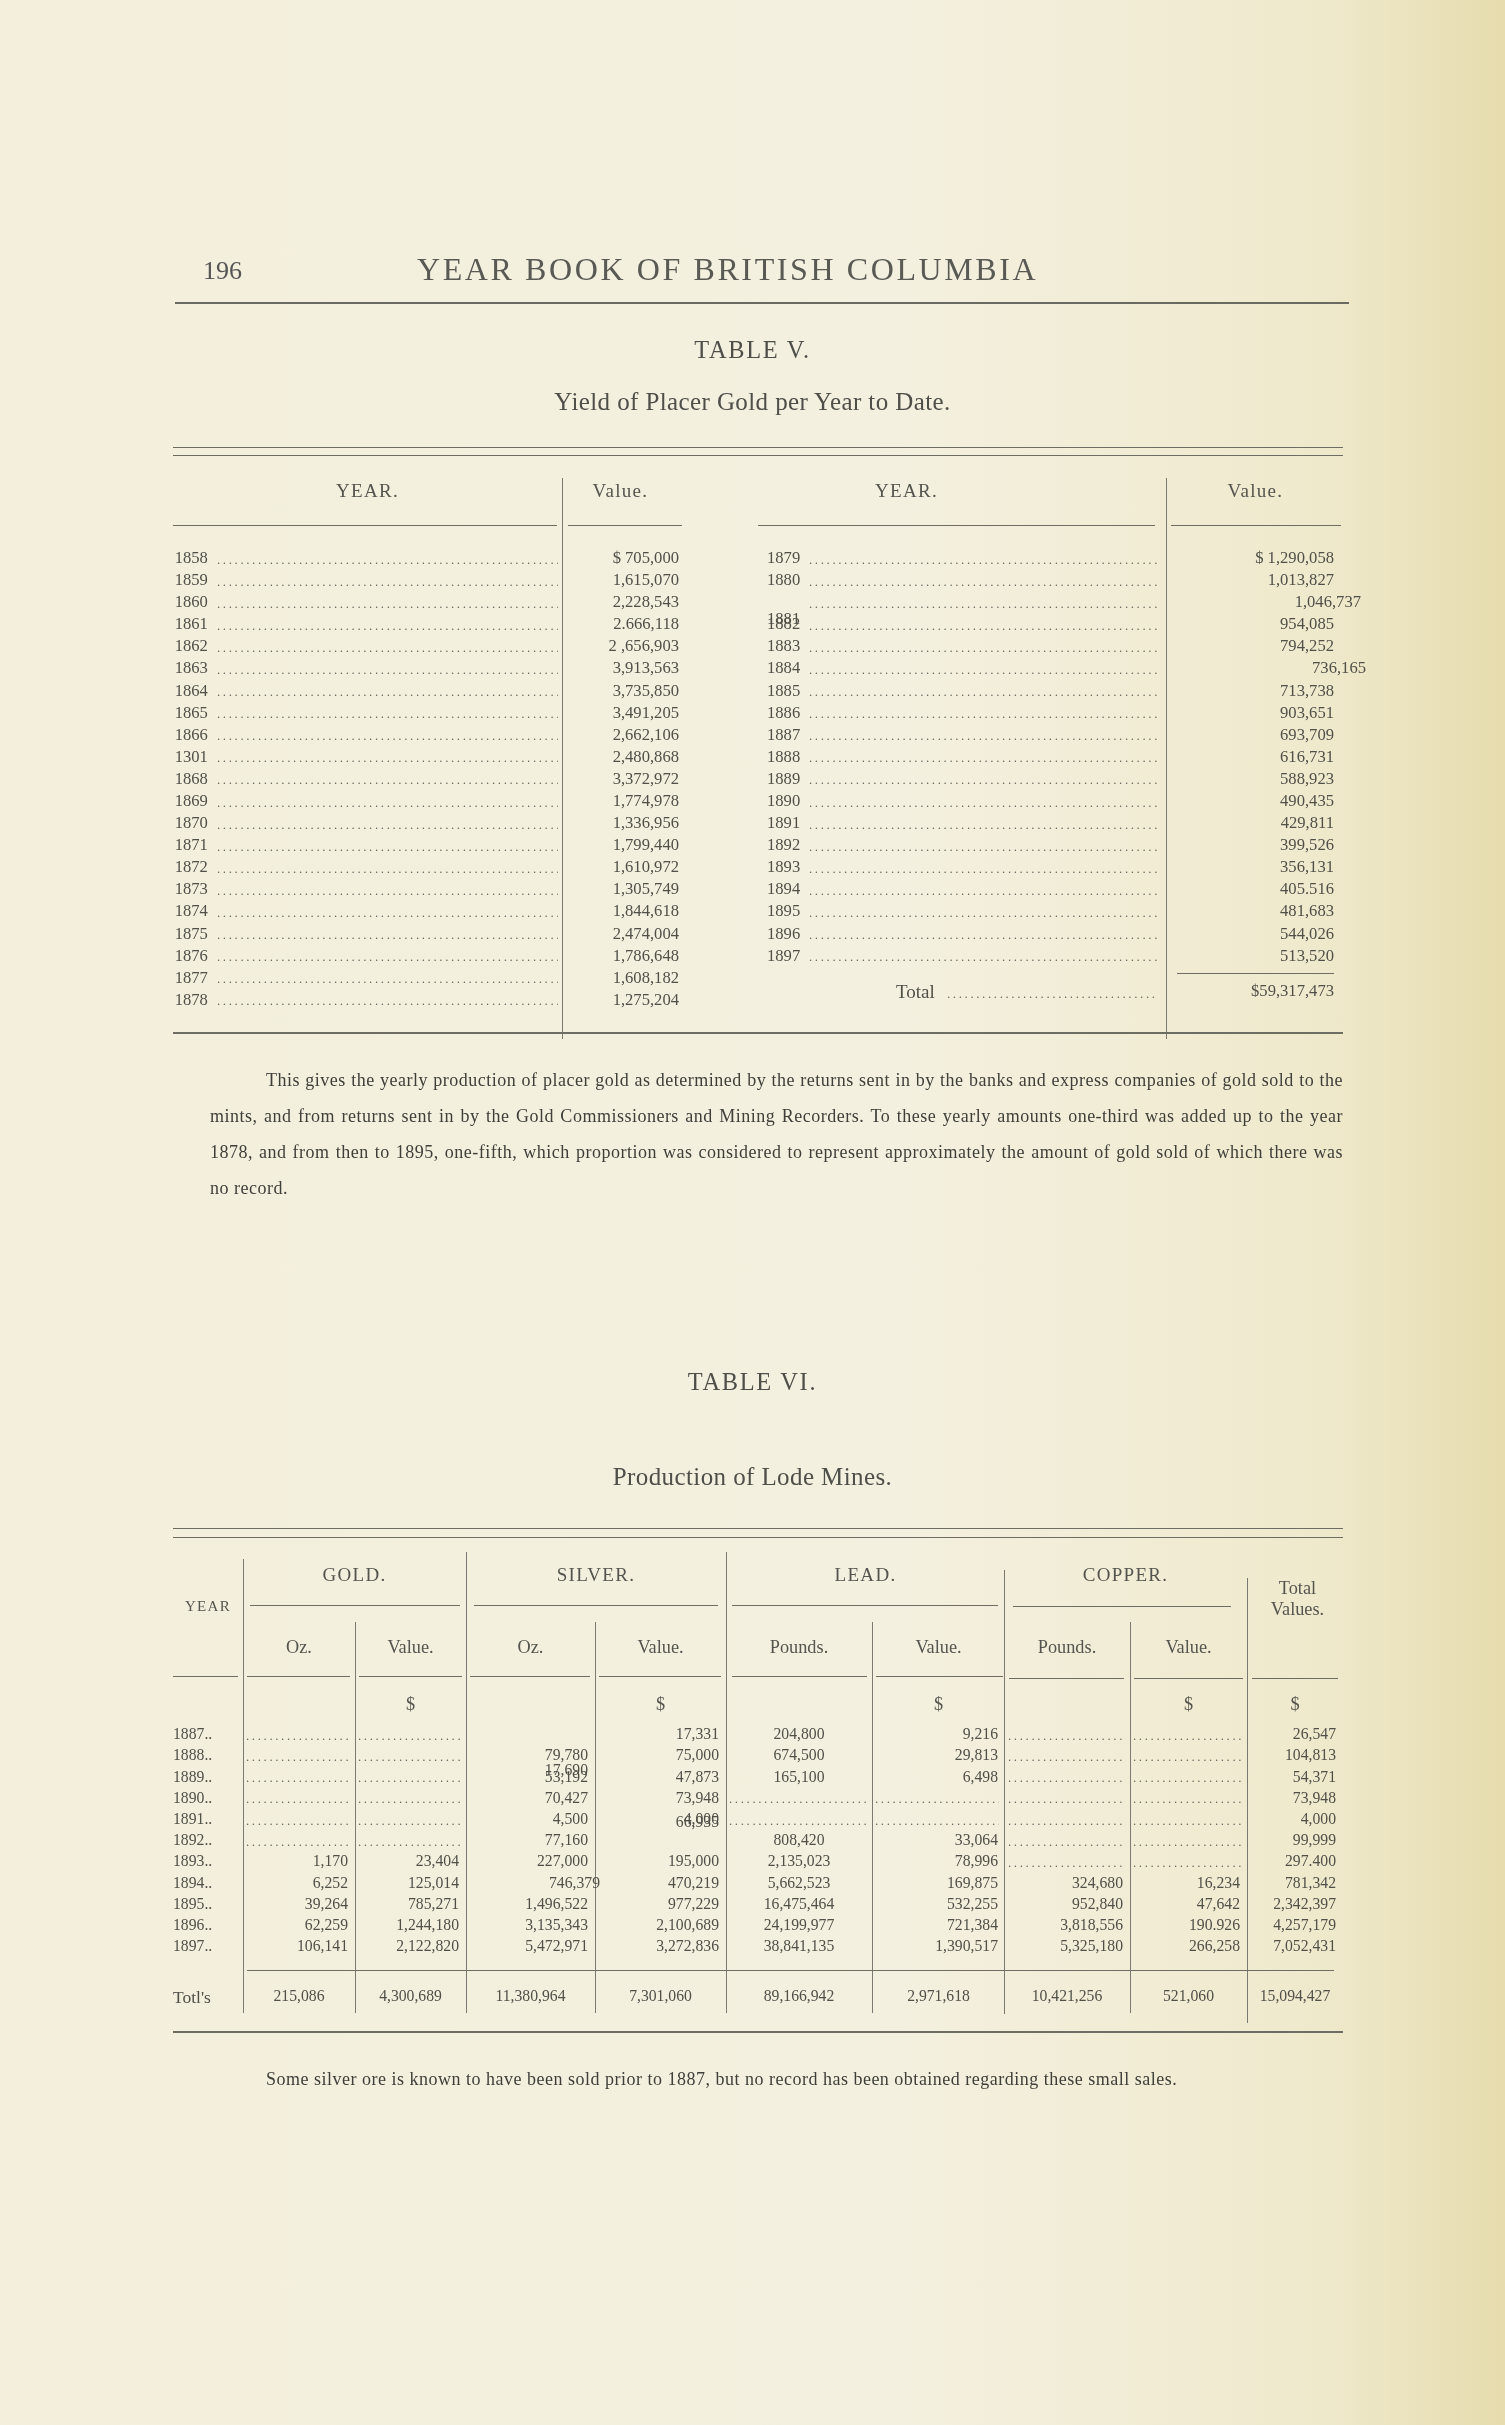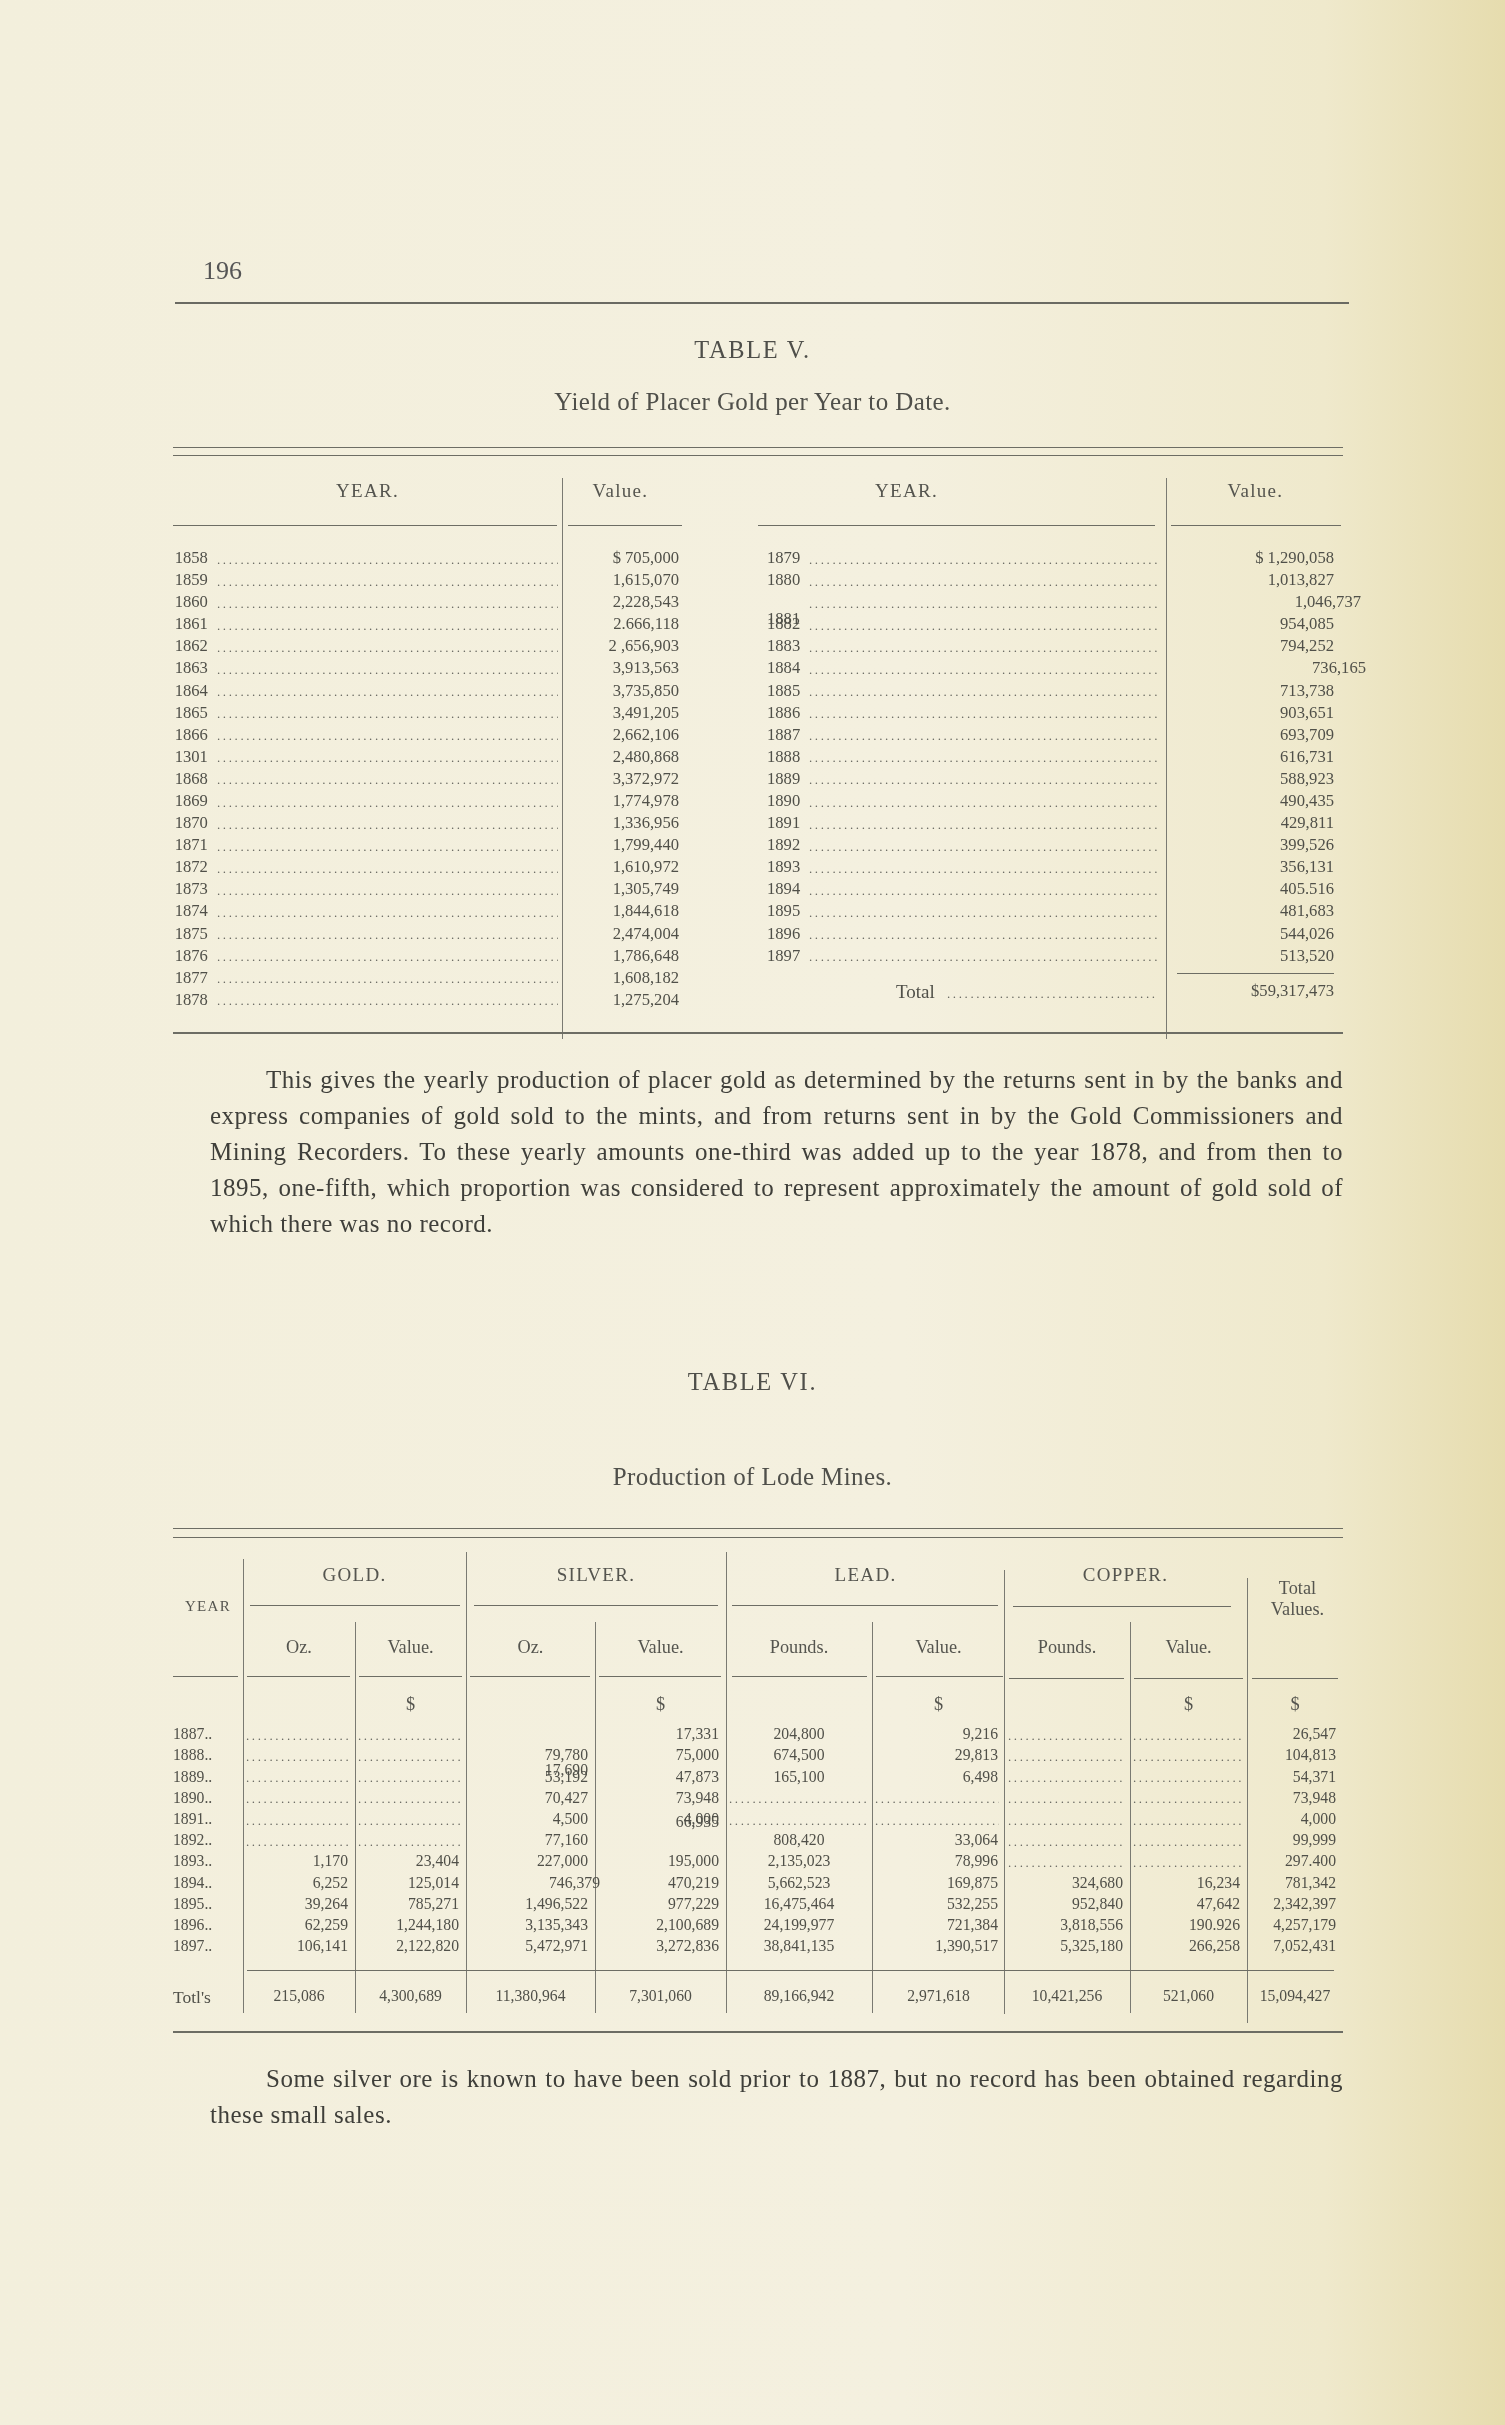--- a/index.html
+++ b/index.html
@@ -15,31 +15,32 @@
   .running-title { position:absolute; left:214px; top:0; font-size:32px; letter-spacing:2.6px; color:#5a5a55; }
   .head-rule { top:302px; left:175px; width:1174px; height:1.7px; background:#6a6a62; }
   .center-title { left:0; width:1505px; text-align:center; }
   .tbl-title { font-size:24.4px; letter-spacing:1.7px; color:#4f4f4a; }
   .tbl-sub { font-size:25px; color:#4f4f4a; letter-spacing:0.4px; }
   .rule { background:#6d6d64; height:1.7px; }
   .vline { background:#7a7a72; width:1.3px; }
   .hdr { font-size:19px; letter-spacing:1.3px; color:#55554f; text-align:center; }
   .cell { font-size:16.6px; color:#505049; white-space:nowrap; }
   .dotted { font-size:13px; color:#6a6a62; letter-spacing:2.6px; overflow:hidden; white-space:nowrap; }
-  .para { left:210px; width:1133px; font-size:25px; line-height:36px; color:#3f3f3a; text-align:justify; letter-spacing:0.5px; }
+  .para { left:210px; width:1133px; font-size:18px; line-height:36px; color:#3f3f3a; text-align:justify; letter-spacing:0.5px; }
   .para p { margin:0; text-indent:56px; }
   .num-r { text-align:right; }
   .t6 .cell { font-size:15.7px; }
   .t6hdr { font-size:18.3px; color:#55554f; text-align:center; }
 </style>
 </head>
 <body>
 
 <div class="abs running-head">
   <span class="page-num">196</span>
+  <span class="running-title">YEAR BOOK OF BRITISH COLUMBIA</span>
 </div>
 <div class="abs head-rule"></div>
 
 <div class="abs center-title tbl-title" style="top:336px;">TABLE V.</div>
 <div class="abs center-title tbl-sub" style="top:388px;">Yield of Placer Gold per Year to Date.</div>
 
 <div class="abs" id="t5" style="left:173px; top:445px; width:1170px; height:594px;">
   <div class="abs rule" style="left:0; top:1.7px; width:1170px;"></div>
   <div class="abs rule" style="left:0; top:9.6px; width:1170px;"></div>
 

